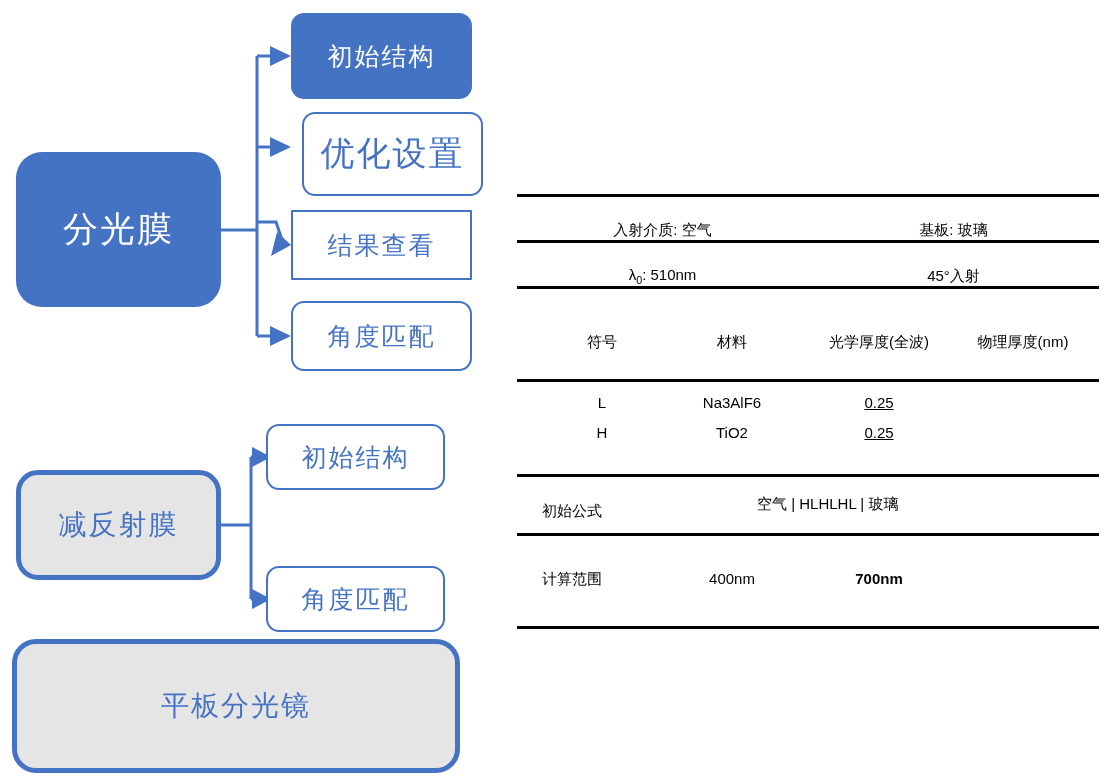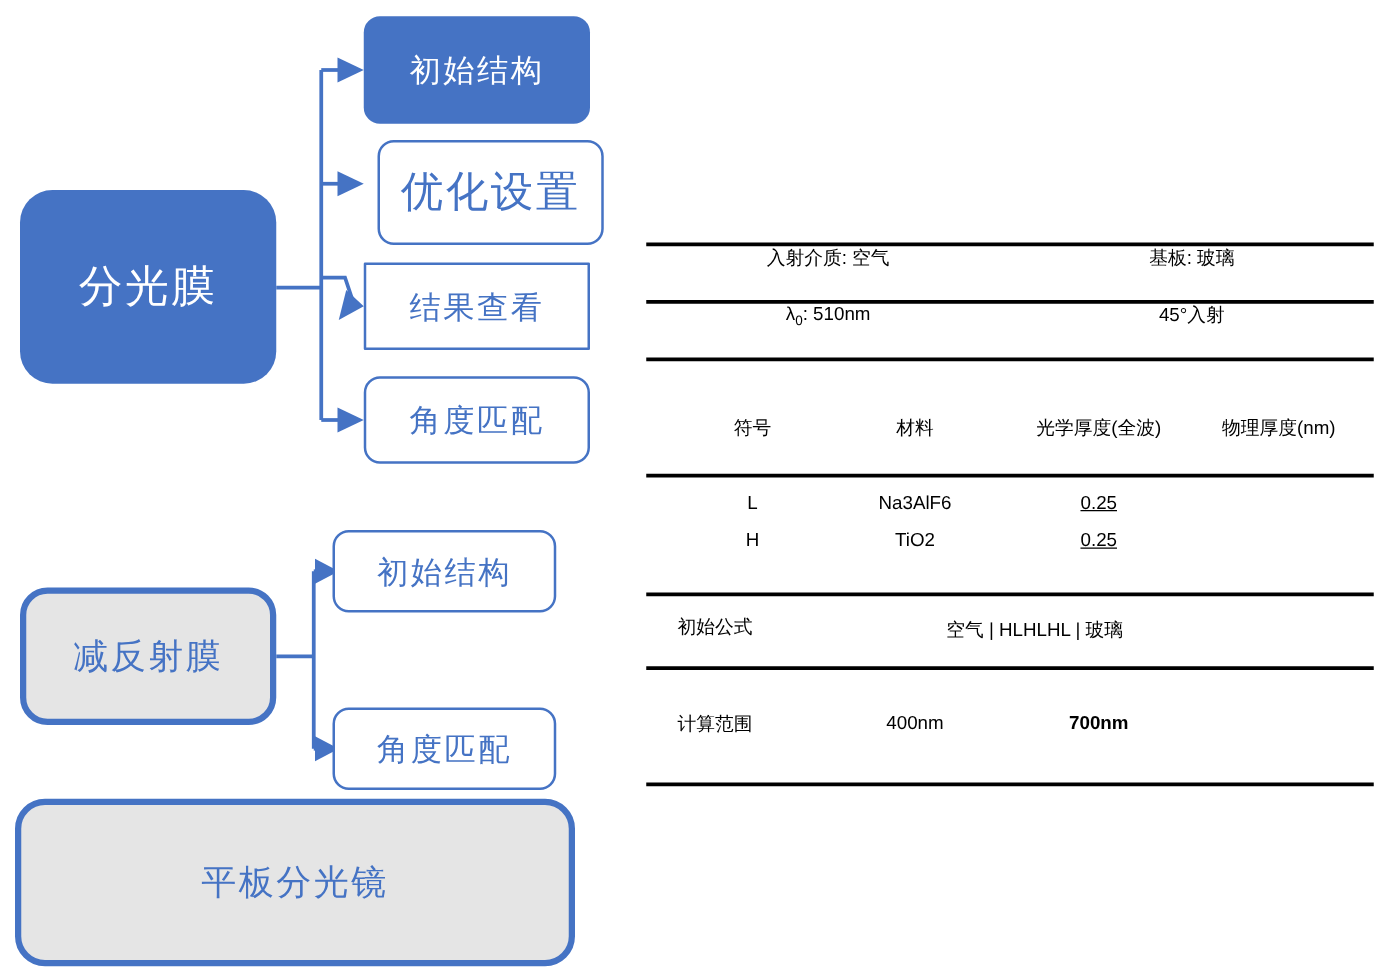--- a/index.html
+++ b/index.html
@@ -81,21 +81,21 @@
     height: 3px;
     background: #000000;
   }
   .trow {
     position: relative;
     width: 100%;
   }
   .band-2col {
     display: flex;
     height: 43px;
-    align-items: flex-start;
+    align-items: flex-end;
   }
   .band-2col .c-left {
     width: 50%;
     text-align: center;
   }
   .band-2col .c-right {
     width: 50%;
     text-align: center;
   }
   .head-band {
@@ -133,21 +133,21 @@
   .lc-3 { left: 282px; width: 160px; text-decoration: underline; }
   .lc-4 { left: 430px; width: 152px; }
 
   .formula-band {
     height: 56px;
     position: relative;
   }
   .formula-band .fcell-label {
     position: absolute;
     left: 25px;
-    top: 15px;
+    top: 25px;
     white-space: nowrap;
   }
   .formula-band .fcell-value {
     position: absolute;
     left: 240px;
     top: 18px;
     white-space: nowrap;
   }
 
   .range-band {

